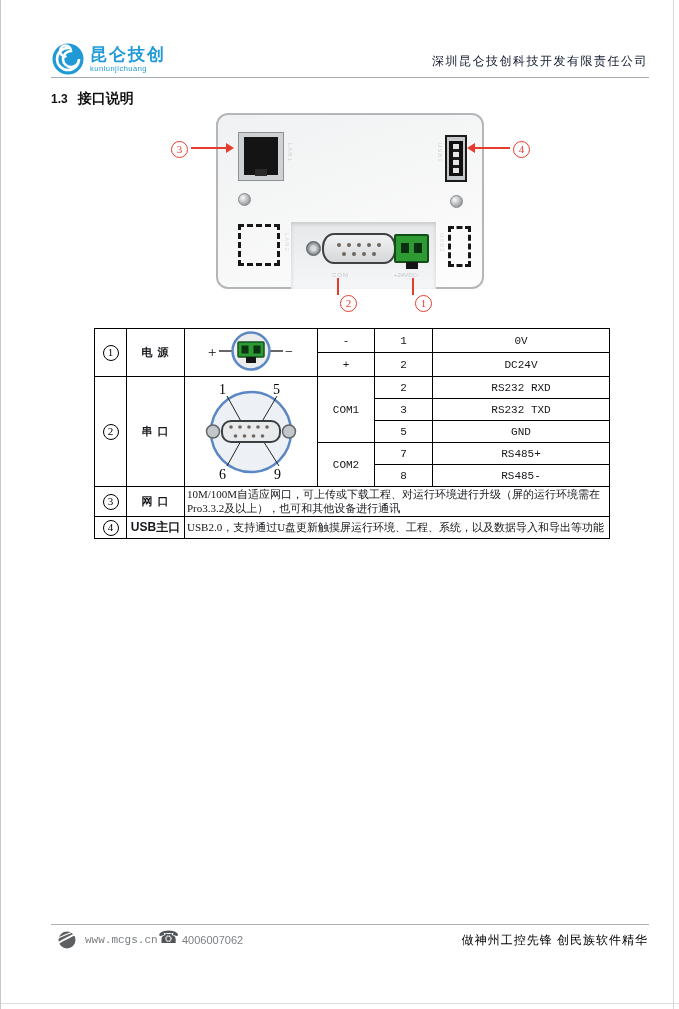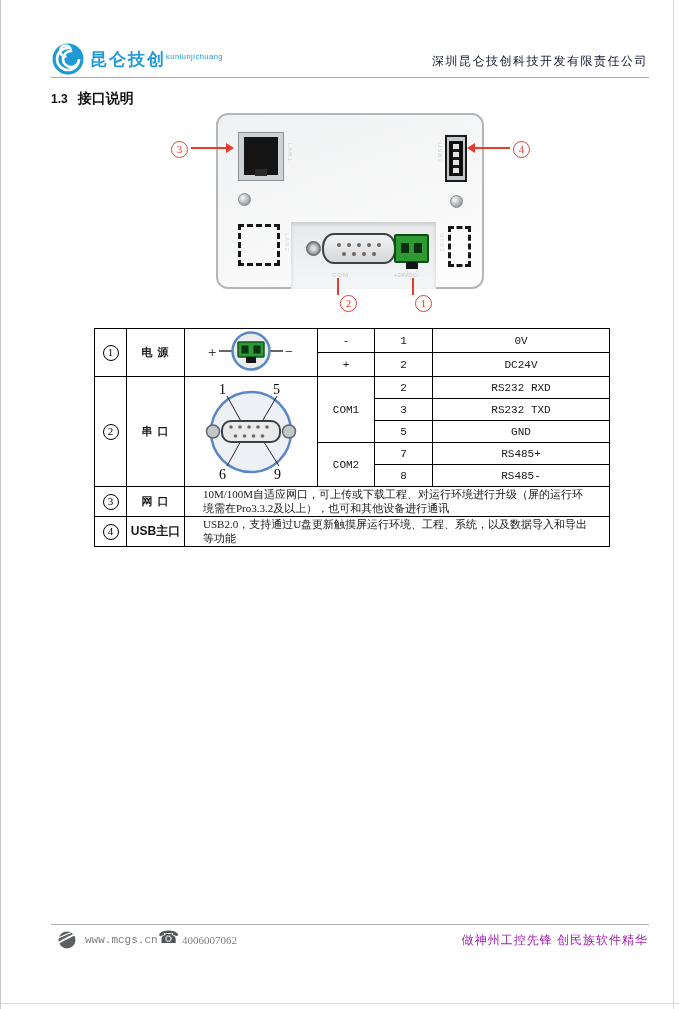--- a/index.html
+++ b/index.html
@@ -7,21 +7,21 @@
   .page {
     position:relative; width:679px; height:1009px; background:#ffffff;
     border-left:1px solid #c9c9c9; overflow:hidden;
     font-family:"Liberation Sans", sans-serif;
   }
   .edge-right { position:absolute; left:672px; top:0; width:1px; height:1009px; background:#d8d8d8; }
   .edge-bottom { position:absolute; left:0; top:1003px; width:679px; height:1px; background:#dcdcdc; }
 
   
   .logo { position:absolute; left:50px; top:42px; display:flex; align-items:center; gap:5px; }
-  .logo-text { display:flex; flex-direction:row; line-height:1; }
+  .logo-text { display:flex; flex-direction:column; line-height:1; }
   .logo-cn { color:#1f9ad6; font-weight:bold; font-size:17px; letter-spacing:2px; }
   .logo-en { color:#1f9ad6; font-size:7.5px; margin-top:2px; letter-spacing:.5px; }
   .company { position:absolute; right:31px; top:53px; font-size:12px; color:#0f172a; letter-spacing:1.5px; }
   .header-rule { position:absolute; left:50px; top:77px; width:598px; height:1px; background:#a9abae; }
 
   
   .section-title { position:absolute; left:50px; top:90px; font-weight:bold; color:#101010; font-size:14px; }
   .section-title .num { font-size:12px; margin-right:10px; }
 
   
@@ -83,31 +83,31 @@
 
   
   .itable { position:absolute; left:93px; top:328px; width:515px; border-collapse:collapse;
     table-layout:fixed; font-family:"Liberation Mono", monospace; }
   .itable td { border:1.5px solid #000; text-align:center; vertical-align:middle;
     padding:0; font-size:11px; color:#17171c; }
   .itable tr { height:22px; }
   .itable tr.rowC { height:30px; }
   .cname { font-family:"Liberation Sans", sans-serif; font-weight:bold; font-size:12.5px; color:#000; letter-spacing:1px; }
   .cnum .circ { width:16px; height:16px; color:#000; }
-  .cdesc { text-align:left !important; padding:1px 18px !important;
+  .cdesc { text-align:left !important; padding:1px 2px !important;
     font-family:"Liberation Serif", serif; font-size:11px; line-height:13.5px; color:#000; }
   .inset-cell { padding:1px 0 !important; }
 
   
   .footer-rule { position:absolute; left:50px; top:924px; width:598px; height:1px; background:#b0b2b5; }
   .globe-icon { position:absolute; left:55px; top:929px; }
   .site { position:absolute; left:84px; top:934px; font-family:"Liberation Mono", monospace; font-size:11px; color:#7d8083; }
   .phone-icon { position:absolute; left:157px; top:927px; font-size:17px; color:#515558; }
-  .phone-num { position:absolute; left:181px; top:934px; font-family:Liberation Serif, serif; font-size:11px; color:#7d8083; }
-  .slogan { position:absolute; right:31px; top:932px; font-size:12px; color:#a21caf; letter-spacing:1px; }
+  .phone-num { position:absolute; left:181px; top:934px; font-family:Liberation Sans, sans-serif; font-size:11px; color:#7d8083; }
+  .slogan { position:absolute; right:31px; top:932px; font-size:12px; color:#000000; letter-spacing:1px; }
 
   svg text { font-family:"Liberation Serif", serif; }
 </style>
 </head>
 <body>
 
 <div class="page">
   <div class="edge-right"></div>
   <div class="edge-bottom"></div>
 

